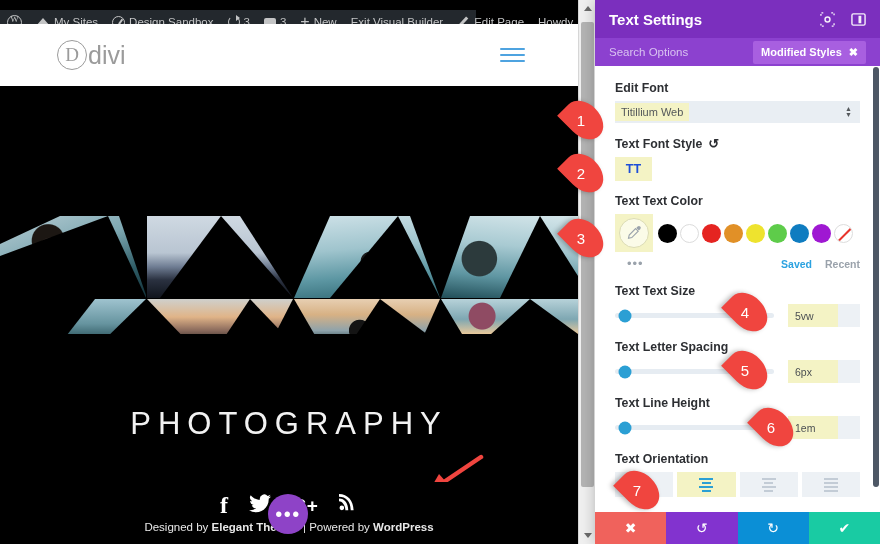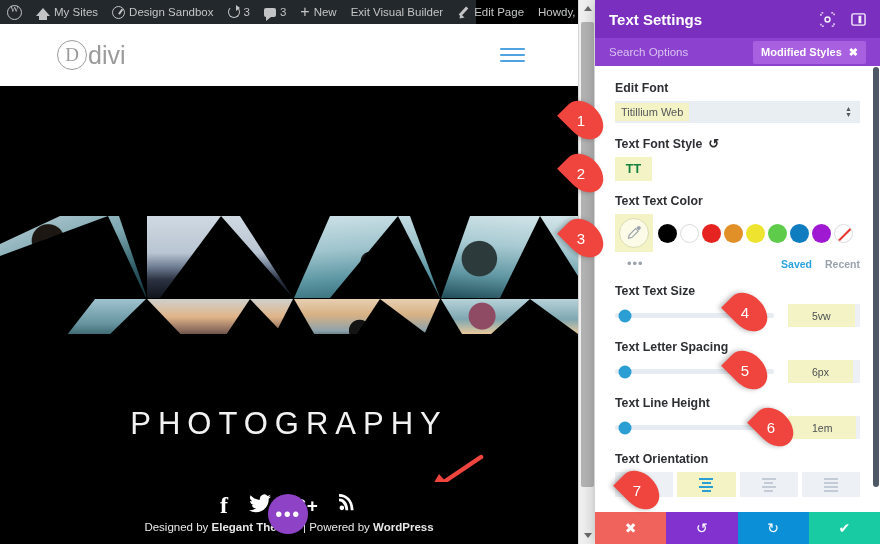--- a/index.html
+++ b/index.html
@@ -9,21 +9,21 @@
     background:#fff;
     position:relative;
   }
   
   #site-pane {
     position:absolute; left:0; top:0; width:578px; height:544px;
     background:#000; overflow:hidden;
   }
   
   #wpadminbar {
-    position:absolute; left:0; top:0; width:476px; height:24px;
+    position:absolute; left:0; top:10px; width:476px; height:24px;
     background:#23282d; color:#c3c4c5;
     font-size:11.5px; display:flex; align-items:center;
     white-space:nowrap;
   }
   .ab-item {
     display:flex; align-items:center; gap:4px;
     padding:0 7px; height:24px; color:#c3c4c5;
   }
   .ab-item .ico { display:inline-flex; align-items:center; justify-content:center; }
   .wp-logo {
@@ -144,21 +144,21 @@
     position:relative; font-size:11px; color:#4c5053;
   }
   .select-val{ background:#f4f3c5; padding:3px 6px; color:#53575a; }
   .select-arrows{
     position:absolute; right:8px; top:50%; transform:translateY(-50%);
     display:flex; flex-direction:column; gap:2px; color:#55595c; font-size:7px; line-height:6px;
   }
 
   .tt-box{
     width:37px;height:24px;background:#f4f3c5; display:flex;align-items:center;justify-content:center;
-    color:#15803d; font-size:12.5px; font-weight:700;
+    color:#1d4ed8; font-size:12.5px; font-weight:700;
   }
 
   
   #color-row{ display:flex; align-items:center; gap:3px; }
   .picker-wrap{
     width:38px;height:38px;background:#f4f3c5; display:flex;align-items:center;justify-content:center;
     margin-right:2px; flex:none;
   }
   .picker-circle{
     width:30px;height:30px;border-radius:50%;border:1px solid #dcdcb5; background:#fbfbe8;
@@ -184,21 +184,21 @@
   .slider-track{
     flex:1; height:5px; background:#e6ecf2; border-radius:3px; position:relative; margin-right:14px;
   }
   .slider-knob{
     position:absolute; top:50%; transform:translate(-50%,-50%);
     width:13px;height:13px;border-radius:50%; background:#2b9fd4;
   }
   .val-box{
     width:72px; height:23px; background:#edf1f5; display:flex; align-items:center; flex:none;
   }
-  .val-hl{ background:#f4f3c5; height:23px; display:flex; align-items:center; padding:0 24px;
+  .val-hl{ background:#f4f3c5; height:23px; display:flex; align-items:center; padding:0 7px;
     font-size:10.5px; color:#4c5053; min-width:50px; }
 
   
   #orient-row{ display:flex; gap:4px; }
   .orient-btn{
     flex:1; height:25px; background:#edf1f5; display:flex; align-items:center; justify-content:center;
   }
   .orient-btn.active{ background:#f4f3c5; }
   .or-lines{ display:flex; flex-direction:column; gap:2px; align-items:center;}
   .or-lines i{ display:block; height:2px; background:#c3ccd6; }

